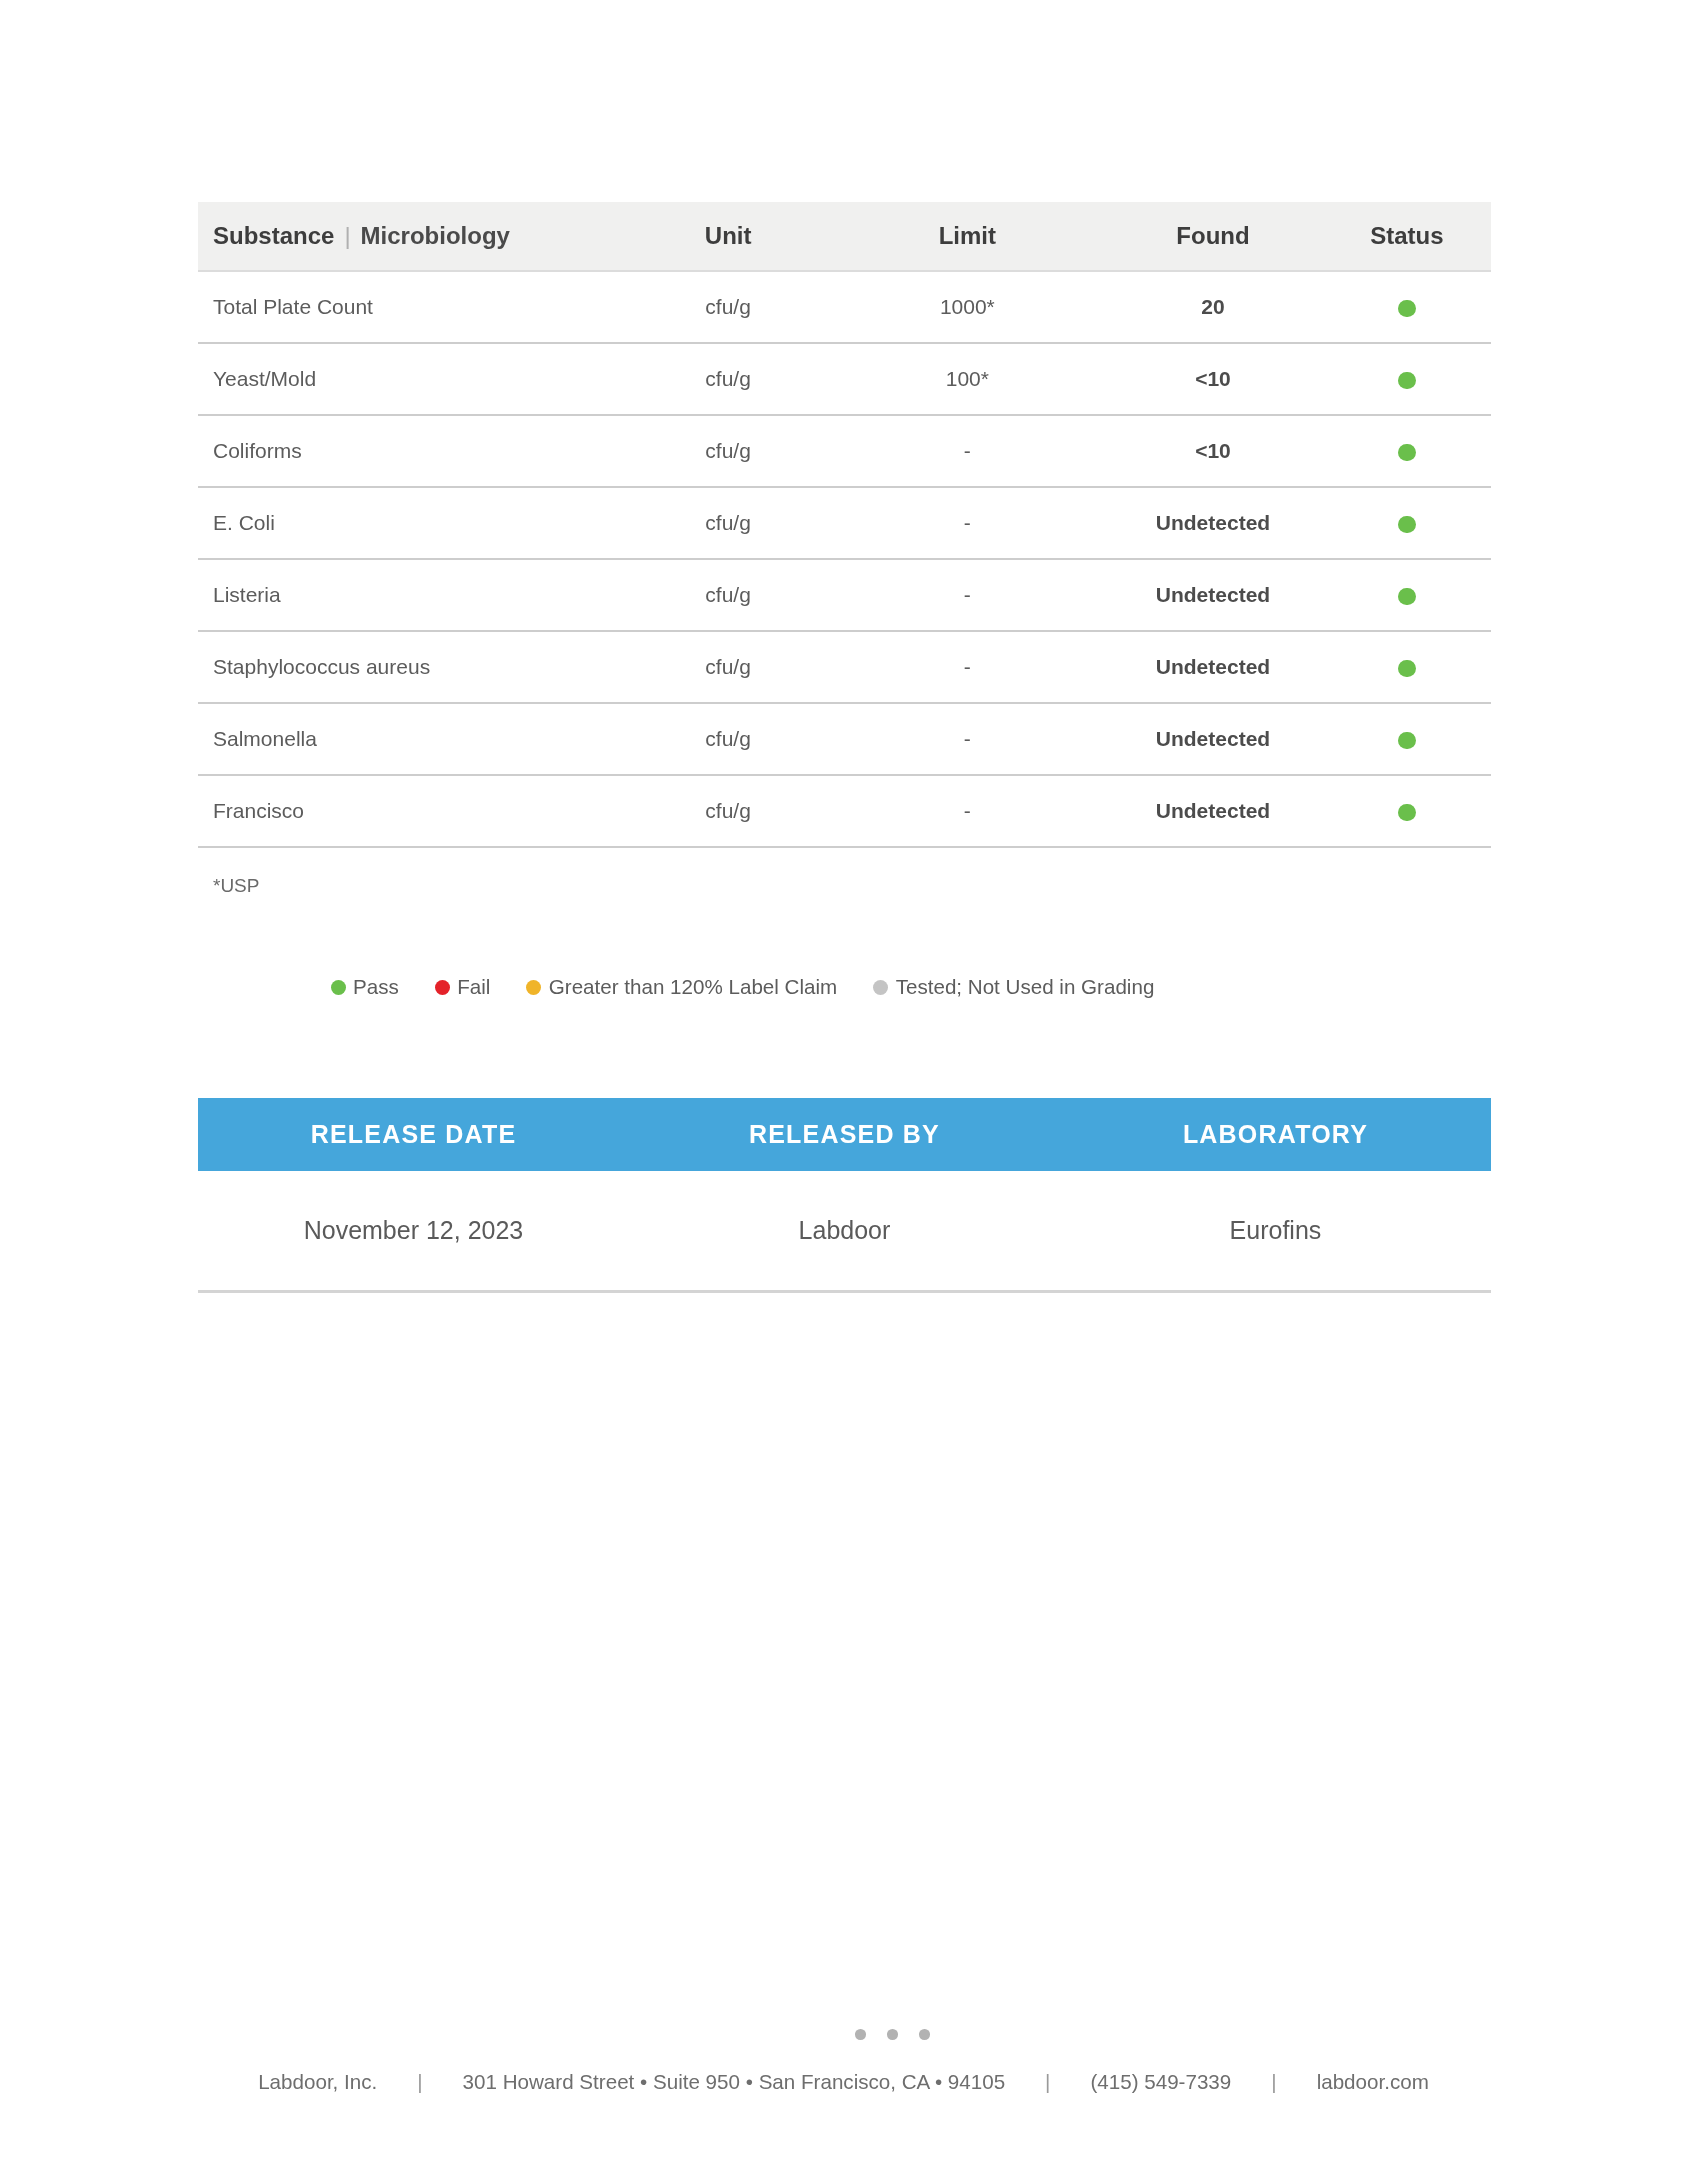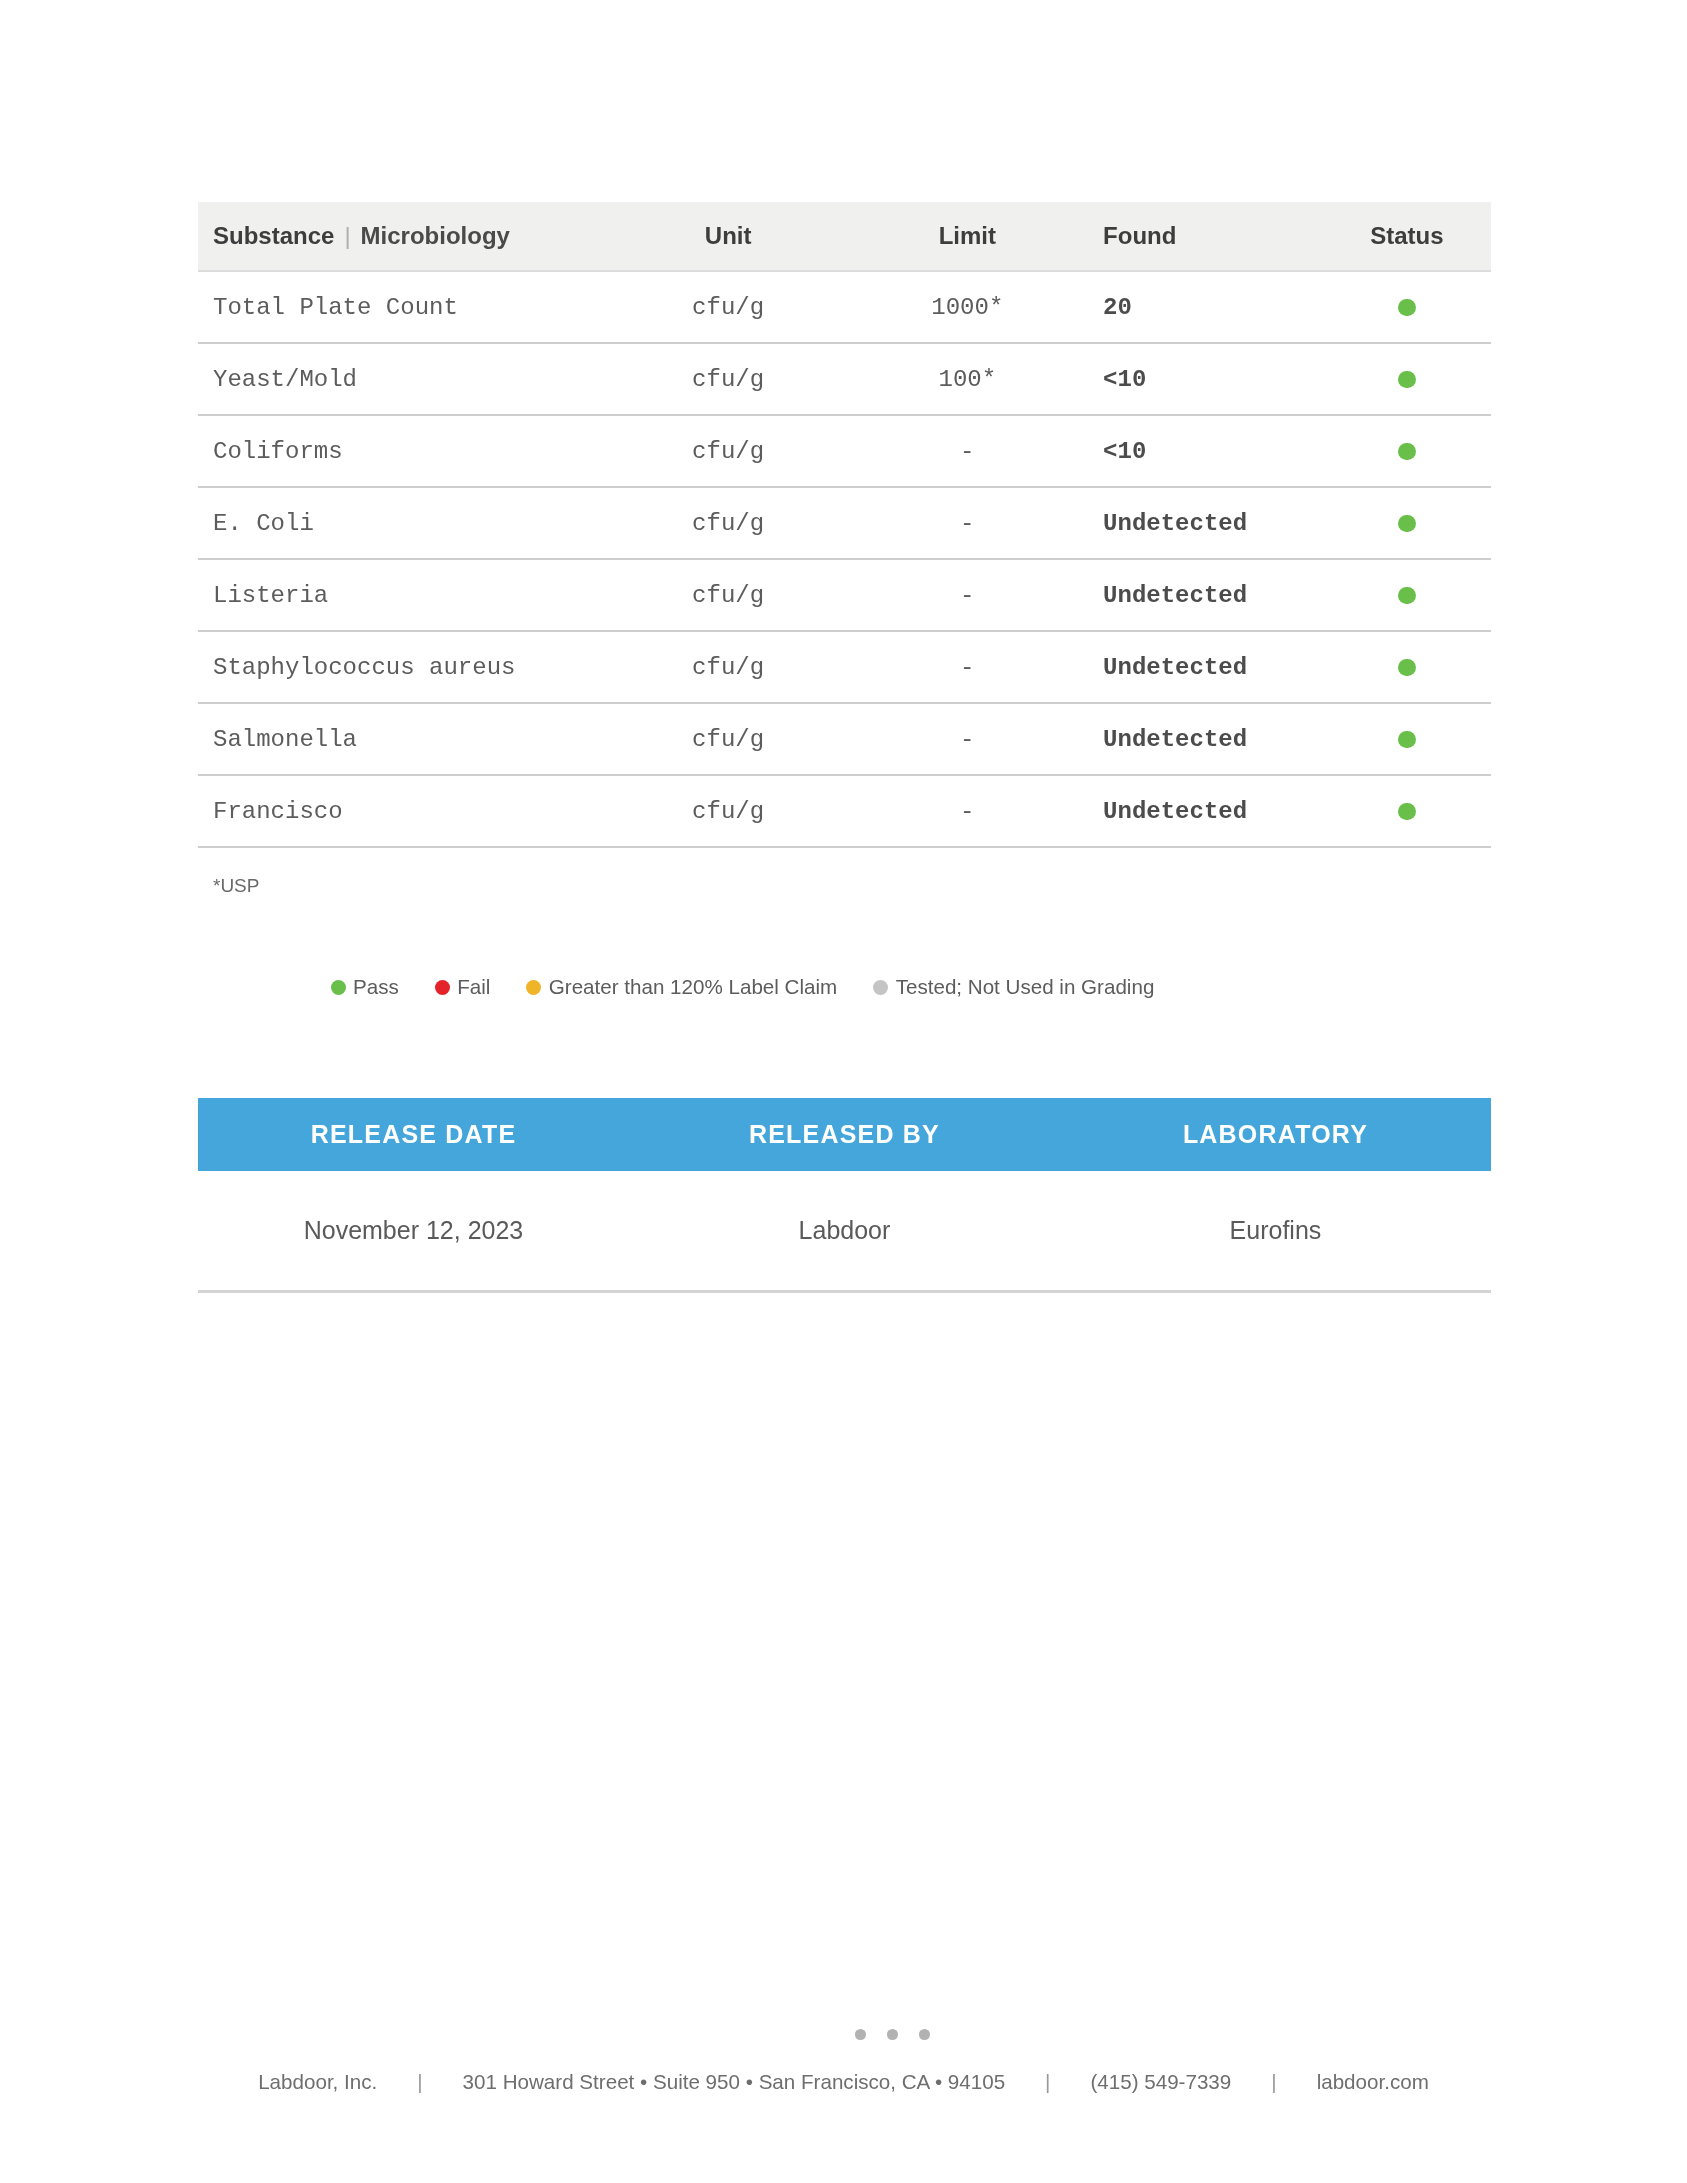--- a/index.html
+++ b/index.html
@@ -17,31 +17,31 @@
   .thead {
     display: flex; align-items: center;
     height: 68px;
     background: #f0f0ef;
     border-bottom: 2.5px solid #dcdcdc;
     font-size: 24px; font-weight: bold; color: #3d3d3d;
   }
   .col-substance { width: 33%; box-sizing: border-box; padding-left: 15px; text-align: left; }
   .col-unit      { width: 16%; text-align: center; }
   .col-limit     { width: 21%; text-align: center; }
-  .col-found     { width: 17%; }
+  .col-found     { width: 17%; text-align: center; }
   .col-status    { width: 13%; text-align: center; }
 
   .thead .pipe { font-weight: normal; color: #b0b0b0; padding: 0 10px; }
   .thead .category { font-weight: bold; color: #4a4a4a; }
 
   .trow {
     display: flex; align-items: center;
     height: 70px;
     border-bottom: 2.5px solid #cdcdcd;
-    font-size: 24px; color: #5c5c5c; font-family: Liberation Mono, monospace;
+    font-size: 21px; color: #5c5c5c;
   }
   .trow .col-found { font-weight: bold; color: #4c4c4c; }
   .status-dot {
     display: inline-block;
     width: 17.3px; height: 17.3px; border-radius: 50%;
     vertical-align: middle;
   }
 
   .usp-note {
     position: absolute; left: 213px; top: 875px;

